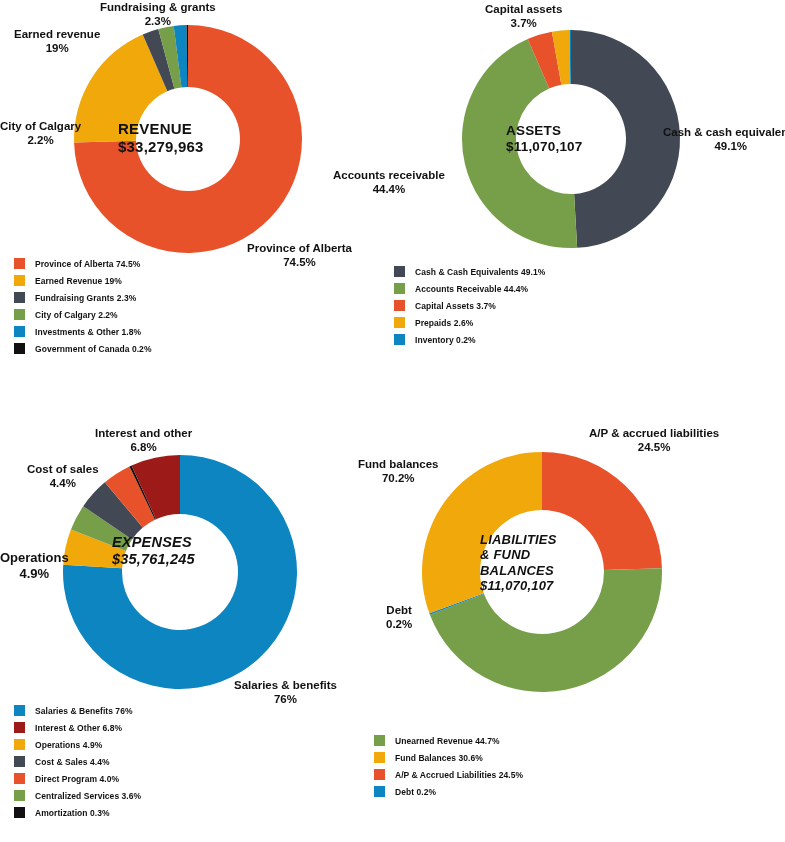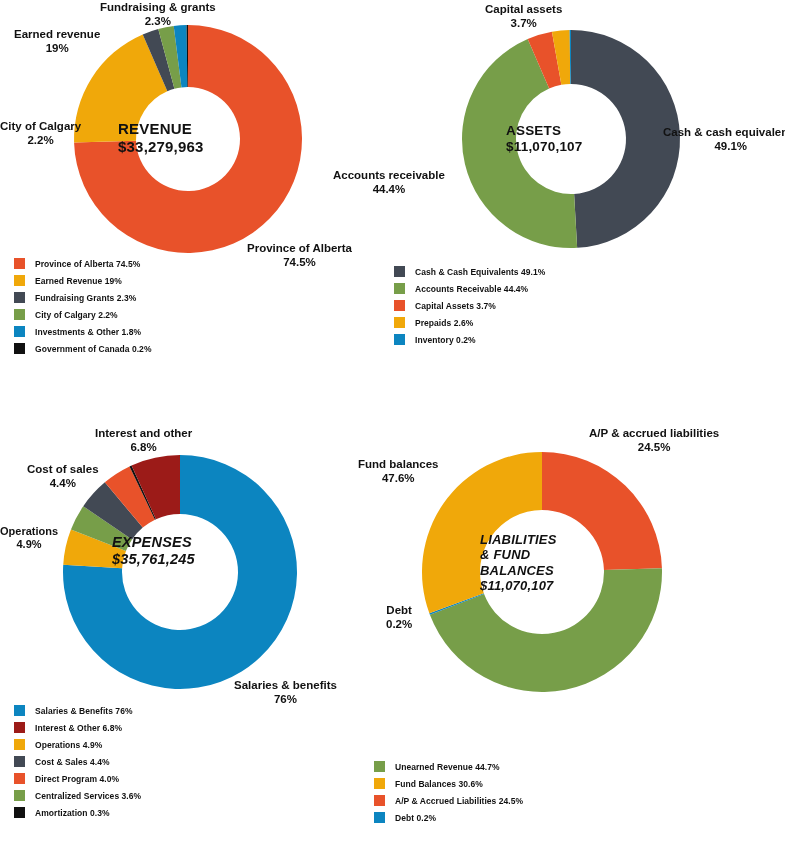--- a/index.html
+++ b/index.html
@@ -233,21 +233,21 @@
         <path d="M 661.9407872438878 568.2307089106246 A 120 120 0 0 1 429.8805269052066 614.7694254455901 L 484.0716055676901 594.0975364802216 A 62 62 0 0 0 603.9694067426753 570.052532937156 Z" fill="#779E49"></path>
         <path d="M 429.8805269052066 614.7694254455901 A 120 120 0 0 1 429.3519370815351 613.357150780942 L 483.7985008254598 593.3678612368201 A 62 62 0 0 0 484.0716055676901 594.0975364802216 Z" fill="#0C85C0"></path>
         <path d="M 429.3519370815351 613.357150780942 A 120 120 0 0 1 542 452 L 542 510 A 62 62 0 0 0 483.7985008254598 593.3678612368201 Z" fill="#F0A80A"></path>
       </svg>
     <div class="donut-center" id="chart-liab-center" style="left:88px;top:112px;">
         <span class="ctitle">LIABILITIES</span>
         <span class="ctitle">&amp; FUND</span>
         <span class="ctitle">BALANCES</span>
         <span class="cvalue">$11,070,107</span>
       </div>
-    <div class="legend" id="legend-liab" style="left:-18px;top:315px;margin-top:26px;">
+    <div class="legend" id="legend-liab" style="left:-18px;top:315px;">
         <div class="legend-row">
           <span class="legend-swatch" style="background: rgb(119, 158, 73);"></span>
           <span class="legend-label">Unearned Revenue 44.7%</span>
         </div>
         <div class="legend-row">
           <span class="legend-swatch" style="background: rgb(240, 168, 10);"></span>
           <span class="legend-label">Fund Balances 30.6%</span>
         </div>
         <div class="legend-row">
           <span class="legend-swatch" style="background: rgb(232, 82, 42);"></span>
@@ -290,35 +290,35 @@
         <span class="cl-pct">44.4%</span>
       </div>
       <div class="callout ctr" style="left: 95px; top: 426px; font-size: 11.5px;">
         <span class="cl-name">Interest and other</span>
         <span class="cl-pct">6.8%</span>
       </div>
       <div class="callout ctr" style="left: 27px; top: 462px; font-size: 11.5px;">
         <span class="cl-name">Cost of sales</span>
         <span class="cl-pct">4.4%</span>
       </div>
-      <div class="callout ctr" style="left: 0px; top: 525px; font-size: 11px; text-align: center;">
+      <div class="callout ctr" style="left: 0px; top: 550px; font-size: 13px; text-align: center;">
         <span class="cl-name">Operations</span>
         <span class="cl-pct">4.9%</span>
       </div>
       <div class="callout ctr" style="left: 234px; top: 678px; font-size: 11.5px;">
         <span class="cl-name">Salaries &amp; benefits</span>
         <span class="cl-pct">76%</span>
       </div>
       <div class="callout ctr" style="left: 589px; top: 426px; font-size: 11.5px;">
         <span class="cl-name">A/P &amp; accrued liabilities</span>
         <span class="cl-pct">24.5%</span>
       </div>
       <div class="callout ctr" style="left: 358px; top: 457px; font-size: 11.5px;">
         <span class="cl-name">Fund balances</span>
-        <span class="cl-pct">47.6%</span>
+        <span class="cl-pct">70.2%</span>
       </div>
       <div class="callout ctr" style="left: 386px; top: 603px; font-size: 11.5px;">
         <span class="cl-name">Debt</span>
         <span class="cl-pct">0.2%</span>
       </div>
     </div>
 
 </div>
 
 </body></html>

